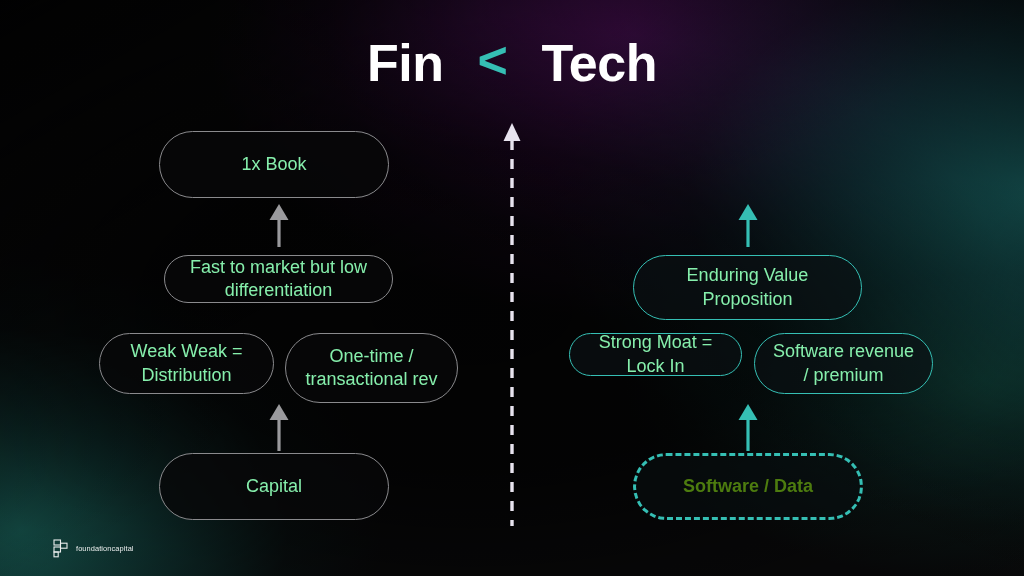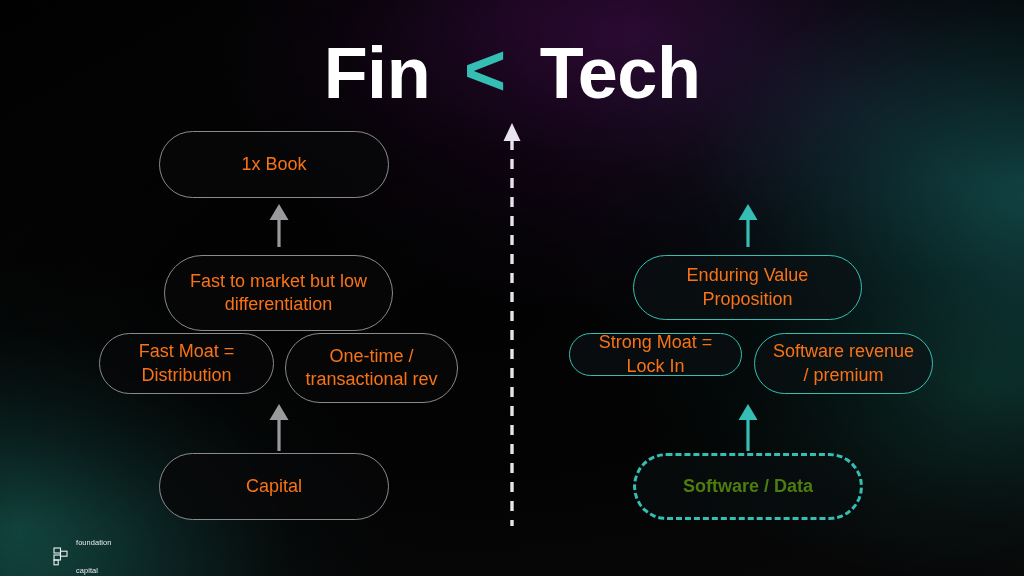--- a/index.html
+++ b/index.html
@@ -84,21 +84,21 @@
         rgba(0,0,0,0.70) 100%);
   }
 
   
   .title {
     position: absolute;
     left: 0;
     right: 0;
     top: 36px;
     text-align: center;
-    font-size: 72px;
+    font-size: 52px;
     font-weight: 700;
     letter-spacing: -0.5px;
     color: #ffffff;
     white-space: nowrap;
     line-height: 1.05;
   }
   .title .tword { display: inline-block; }
   .title .tlt {
     display: inline-block;
     color: #35bfb4;
@@ -112,21 +112,21 @@
   .nodebox {
     position: absolute;
     box-sizing: border-box;
     display: flex;
     align-items: center;
     justify-content: center;
     text-align: center;
     border-radius: 999px;
     border: 1.6px solid #8a8a8d;
     background: rgba(8, 8, 9, 0.80);
-    color: #f97316;
+    color: #86efac;
     font-size: 18px;
     line-height: 1.28;
     padding: 6px 14px;
   }
   .nodebox.teal {
     border-color: #35bfb4;
     background: rgba(10, 16, 20, 0.66);
   }
   .nodebox.dashed {
     border-style: dashed;
@@ -153,26 +153,25 @@
     left: 53px;
     top: 539px;
     display: flex;
     align-items: center;
     gap: 6px;
     opacity: 0.92;
   }
   .logo-mark { width: 17px; height: 19px; display: block; }
   .logo-text {
     display: flex;
-    flex-direction: column;
+    flex-direction: row;
     line-height: 1.06;
     font-size: 7.4px;
     color: #ffffff;
     letter-spacing: 0.1px;
-    gap: 20px;
   }
 </style>
 </head>
 <body>
 
 <div id="slide">
 
   <div class="bg-base"></div>
   <div class="bg-g1"></div>
   <div class="bg-g2"></div>
@@ -197,26 +196,26 @@
     <span>1x Book</span>
   </div>
 
   <div class="arrow" style="left:262px; top:203px;">
     <svg width="34" height="44" viewBox="0 0 34 44">
       <line x1="17" y1="44" x2="17" y2="15" stroke="#9a9a9d" stroke-width="3.2"></line>
       <polygon points="17,1 26.5,17 7.5,17" fill="#9a9a9d"></polygon>
     </svg>
   </div>
 
-  <div class="nodebox" style="left:164px; top:255px; width:229px; height:76px;">
+  <div class="nodebox" style="left:164px; top:255px; width:229px; height:48px;">
     <span>Fast to market but low differentiation</span>
   </div>
 
   <div class="nodebox" style="left:99px; top:333px; width:175px; height:61px;">
-    <span>Fast Moat = Distribution</span>
+    <span>Weak Weak = Distribution</span>
   </div>
 
   <div class="nodebox" style="left:285px; top:333px; width:173px; height:70px;">
     <span>One-time / transactional rev</span>
   </div>
 
   <div class="arrow" style="left:262px; top:403px;">
     <svg width="34" height="48" viewBox="0 0 34 48">
       <line x1="17" y1="48" x2="17" y2="15" stroke="#9a9a9d" stroke-width="3.2"></line>
       <polygon points="17,1 26.5,17 7.5,17" fill="#9a9a9d"></polygon>

